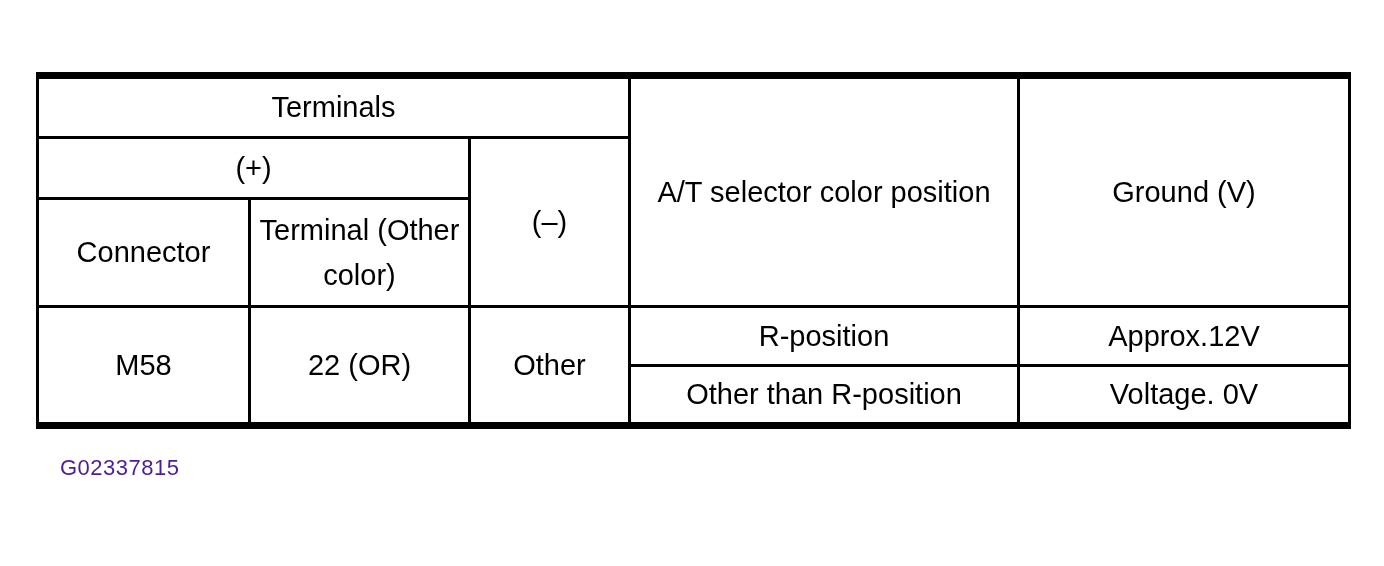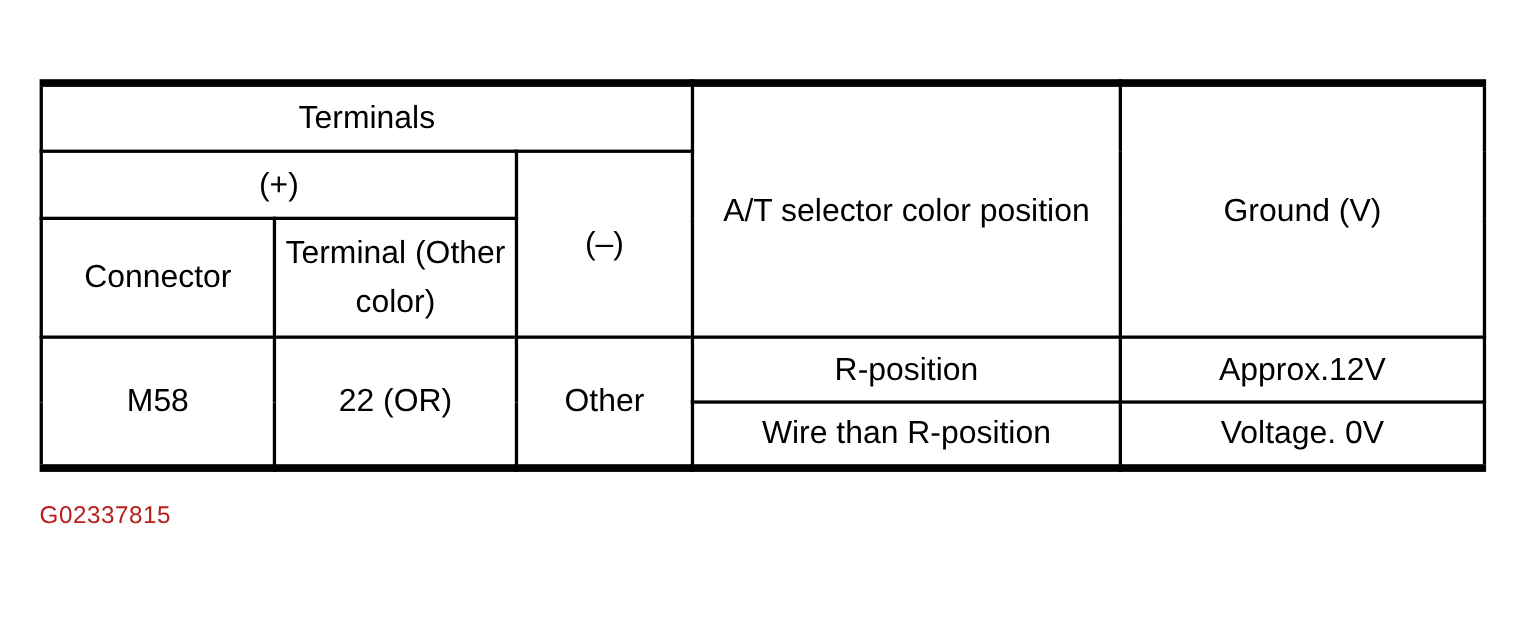--- a/index.html
+++ b/index.html
@@ -41,21 +41,22 @@
   tr.row-terminals { height: 62px; }
   tr.row-plus      { height: 61px; }
   tr.row-subhead   { height: 108px; }
   tr.row-data1     { height: 59px; }
   tr.row-data2     { height: 60px; }
 
   .figure-caption {
     margin-top: 26px;
     font-size: 22px;
     letter-spacing: 0.5px;
-    color: #b91c1c;
+    color: #4c1d95;
+    margin-left: 24px;
   }
 </style>
 </head>
 <body>
 
 <div class="page">
 
   <table class="vtable">
     <colgroup>
       <col style="width:212px">
@@ -84,21 +85,21 @@
 
     <tr class="row-data1">
       <td rowspan="2" class="no-left">M58</td>
       <td rowspan="2">22 (OR)</td>
       <td rowspan="2">Other</td>
       <td>R-position</td>
       <td class="no-right">Approx.12V</td>
     </tr>
 
     <tr class="row-data2">
-      <td>Wire than R-position</td>
+      <td>Other than R-position</td>
       <td class="no-right">Voltage. 0V</td>
     </tr>
   </tbody>
     </table>
 
   <div class="figure-caption">G02337815</div>
 
 </div>
 
 </body></html>

